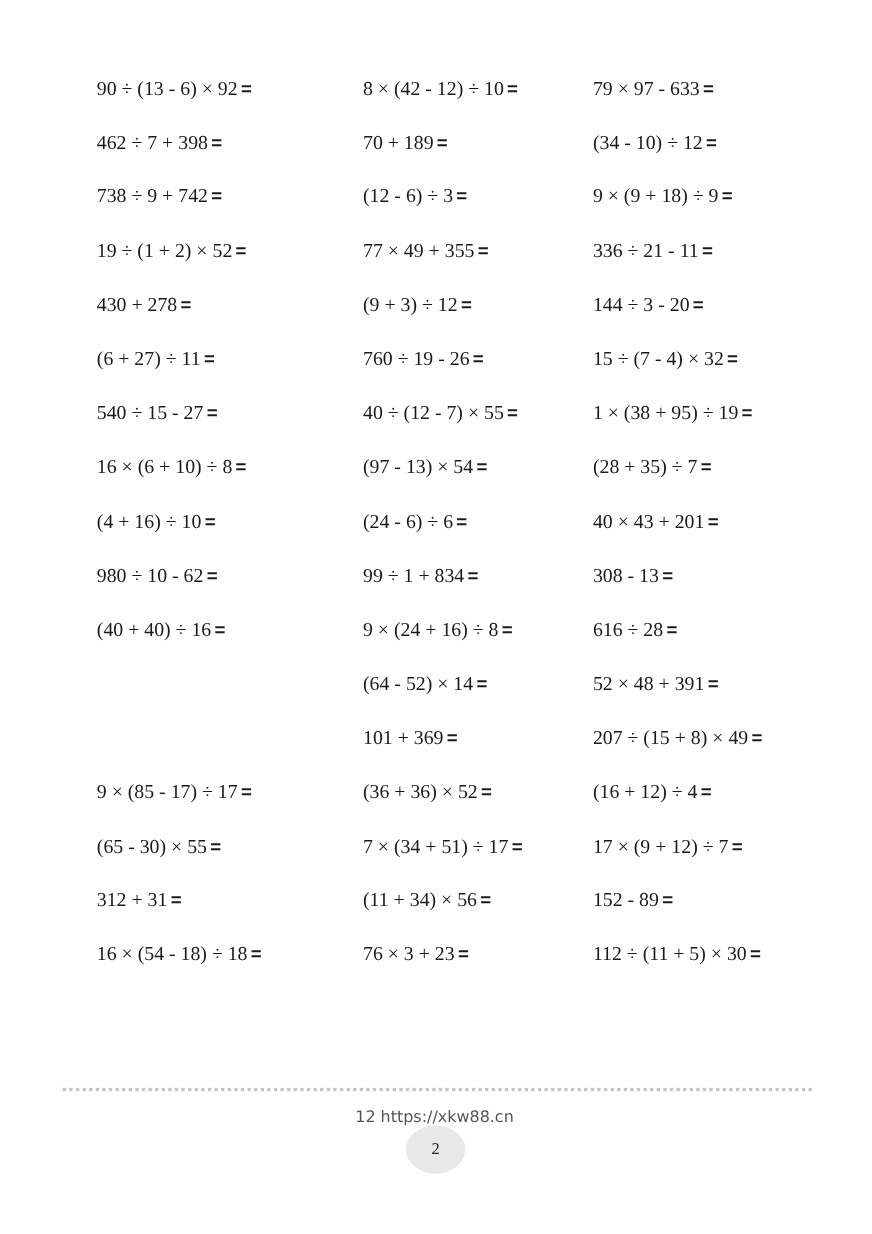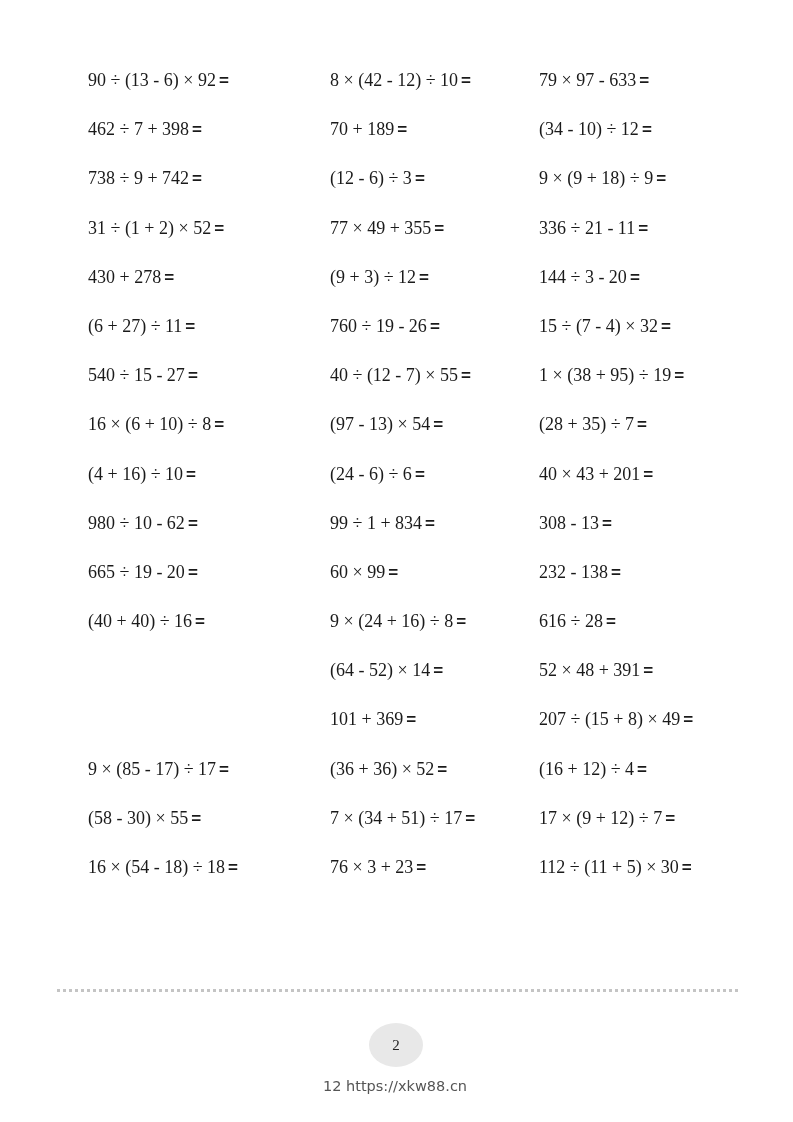--- a/index.html
+++ b/index.html
@@ -4,21 +4,21 @@
 <style>
   html, body { margin:0; padding:0; background:#ffffff; }
   body { width:793px; height:1122px; position:relative; overflow:hidden; font-family:"Liberation Serif", "DejaVu Serif", serif; color:#1a1a1a; }
   .grid { position:absolute; left:88px; top:66px; width:660px; }
   .row { position:relative; height:49.2px; }
   .cell { position:absolute; top:0; font-size:18px; line-height:28px; white-space:nowrap; }
   .c0 { left:0; } .c1 { left:242px; } .c2 { left:451px; }
   .eq { font-family:"Liberation Sans", "DejaVu Sans", sans-serif; font-weight:bold; font-size:17px; margin-left:3px; }
   .divider { position:absolute; left:57px; top:989px; width:681px; height:0; border-top:3px dotted #c4c4c4; }
   .page-badge { position:absolute; left:369px; top:1023px; width:54px; height:44px; border-radius:50%; background:#e8e8e8; font-size:15px; text-align:center; line-height:44px; color:#222; }
-  .footer { position:absolute; left:0; width:790px; top:1078px; text-align:center; font-family:"DejaVu Sans", sans-serif; font-size:14.5px; color:#555; }
+  .footer { position:absolute; left:0; width:790px; top:1008px; text-align:center; font-family:"DejaVu Sans", sans-serif; font-size:14.5px; color:#555; }
 </style>
 </head>
 <body>
 
 <div class="grid" id="grid">
     <div class="row">
       <div class="cell c0"><span>90 ÷ (13 - 6) × 92</span><span class="eq">=</span></div>
       <div class="cell c1"><span>8 × (42 - 12) ÷ 10</span><span class="eq">=</span></div>
       <div class="cell c2"><span>79 × 97 - 633</span><span class="eq">=</span></div>
     </div>
@@ -26,21 +26,21 @@
       <div class="cell c0"><span>462 ÷ 7 + 398</span><span class="eq">=</span></div>
       <div class="cell c1"><span>70 + 189</span><span class="eq">=</span></div>
       <div class="cell c2"><span>(34 - 10) ÷ 12</span><span class="eq">=</span></div>
     </div>
     <div class="row">
       <div class="cell c0"><span>738 ÷ 9 + 742</span><span class="eq">=</span></div>
       <div class="cell c1"><span>(12 - 6) ÷ 3</span><span class="eq">=</span></div>
       <div class="cell c2"><span>9 × (9 + 18) ÷ 9</span><span class="eq">=</span></div>
     </div>
     <div class="row">
-      <div class="cell c0"><span>31 ÷ (1 + 2) × 52</span><span class="eq">=</span></div>
+      <div class="cell c0"><span>19 ÷ (1 + 2) × 52</span><span class="eq">=</span></div>
       <div class="cell c1"><span>77 × 49 + 355</span><span class="eq">=</span></div>
       <div class="cell c2"><span>336 ÷ 21 - 11</span><span class="eq">=</span></div>
     </div>
     <div class="row">
       <div class="cell c0"><span>430 + 278</span><span class="eq">=</span></div>
       <div class="cell c1"><span>(9 + 3) ÷ 12</span><span class="eq">=</span></div>
       <div class="cell c2"><span>144 ÷ 3 - 20</span><span class="eq">=</span></div>
     </div>
     <div class="row">
       <div class="cell c0"><span>(6 + 27) ÷ 11</span><span class="eq">=</span></div>
@@ -61,46 +61,46 @@
       <div class="cell c0"><span>(4 + 16) ÷ 10</span><span class="eq">=</span></div>
       <div class="cell c1"><span>(24 - 6) ÷ 6</span><span class="eq">=</span></div>
       <div class="cell c2"><span>40 × 43 + 201</span><span class="eq">=</span></div>
     </div>
     <div class="row">
       <div class="cell c0"><span>980 ÷ 10 - 62</span><span class="eq">=</span></div>
       <div class="cell c1"><span>99 ÷ 1 + 834</span><span class="eq">=</span></div>
       <div class="cell c2"><span>308 - 13</span><span class="eq">=</span></div>
     </div>
     <div class="row">
-      <div class="cell c0"><span>665 ÷ 19 - 20</span><span class="eq">=</span></div>
-      <div class="cell c1"><span>60 × 99</span><span class="eq">=</span></div>
-      <div class="cell c2"><span>232 - 138</span><span class="eq">=</span></div>
-    </div>
-    <div class="row">
       <div class="cell c0"><span>(40 + 40) ÷ 16</span><span class="eq">=</span></div>
       <div class="cell c1"><span>9 × (24 + 16) ÷ 8</span><span class="eq">=</span></div>
       <div class="cell c2"><span>616 ÷ 28</span><span class="eq">=</span></div>
     </div>
     <div class="row">
       <div class="cell c1"><span>(64 - 52) × 14</span><span class="eq">=</span></div>
       <div class="cell c2"><span>52 × 48 + 391</span><span class="eq">=</span></div>
     </div>
     <div class="row">
       <div class="cell c1"><span>101 + 369</span><span class="eq">=</span></div>
       <div class="cell c2"><span>207 ÷ (15 + 8) × 49</span><span class="eq">=</span></div>
     </div>
     <div class="row">
       <div class="cell c0"><span>9 × (85 - 17) ÷ 17</span><span class="eq">=</span></div>
       <div class="cell c1"><span>(36 + 36) × 52</span><span class="eq">=</span></div>
       <div class="cell c2"><span>(16 + 12) ÷ 4</span><span class="eq">=</span></div>
     </div>
     <div class="row">
-      <div class="cell c0"><span>(58 - 30) × 55</span><span class="eq">=</span></div>
+      <div class="cell c0"><span>(65 - 30) × 55</span><span class="eq">=</span></div>
       <div class="cell c1"><span>7 × (34 + 51) ÷ 17</span><span class="eq">=</span></div>
       <div class="cell c2"><span>17 × (9 + 12) ÷ 7</span><span class="eq">=</span></div>
+    </div>
+    <div class="row">
+      <div class="cell c0"><span>312 + 31</span><span class="eq">=</span></div>
+      <div class="cell c1"><span>(11 + 34) × 56</span><span class="eq">=</span></div>
+      <div class="cell c2"><span>152 - 89</span><span class="eq">=</span></div>
     </div>
     <div class="row">
       <div class="cell c0"><span>16 × (54 - 18) ÷ 18</span><span class="eq">=</span></div>
       <div class="cell c1"><span>76 × 3 + 23</span><span class="eq">=</span></div>
       <div class="cell c2"><span>112 ÷ (11 + 5) × 30</span><span class="eq">=</span></div>
     </div>
   </div>
 
 <div class="divider"></div>
 <div class="page-badge">2</div>

